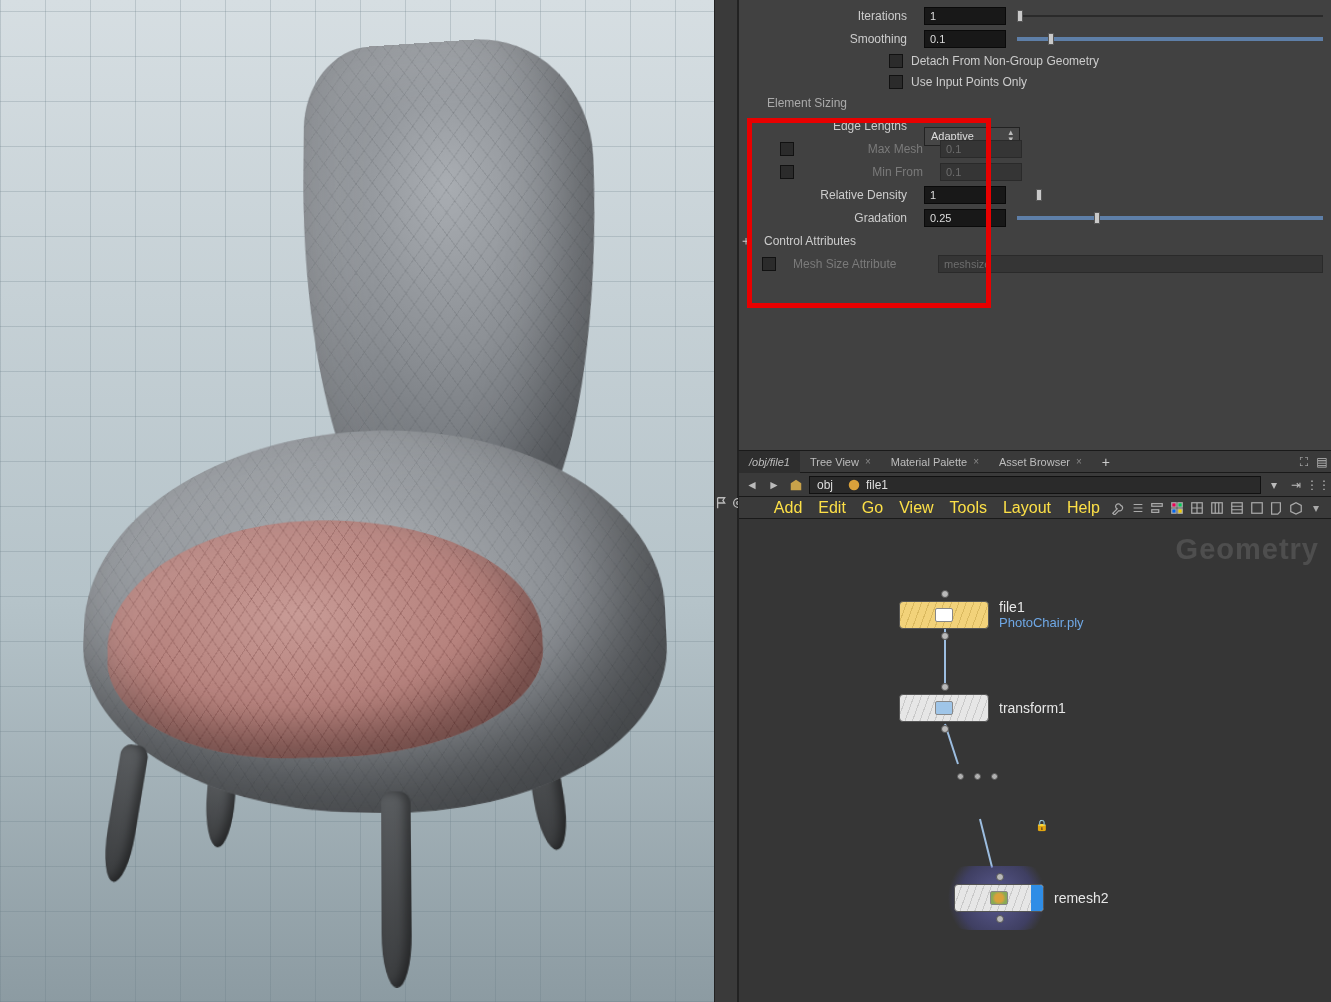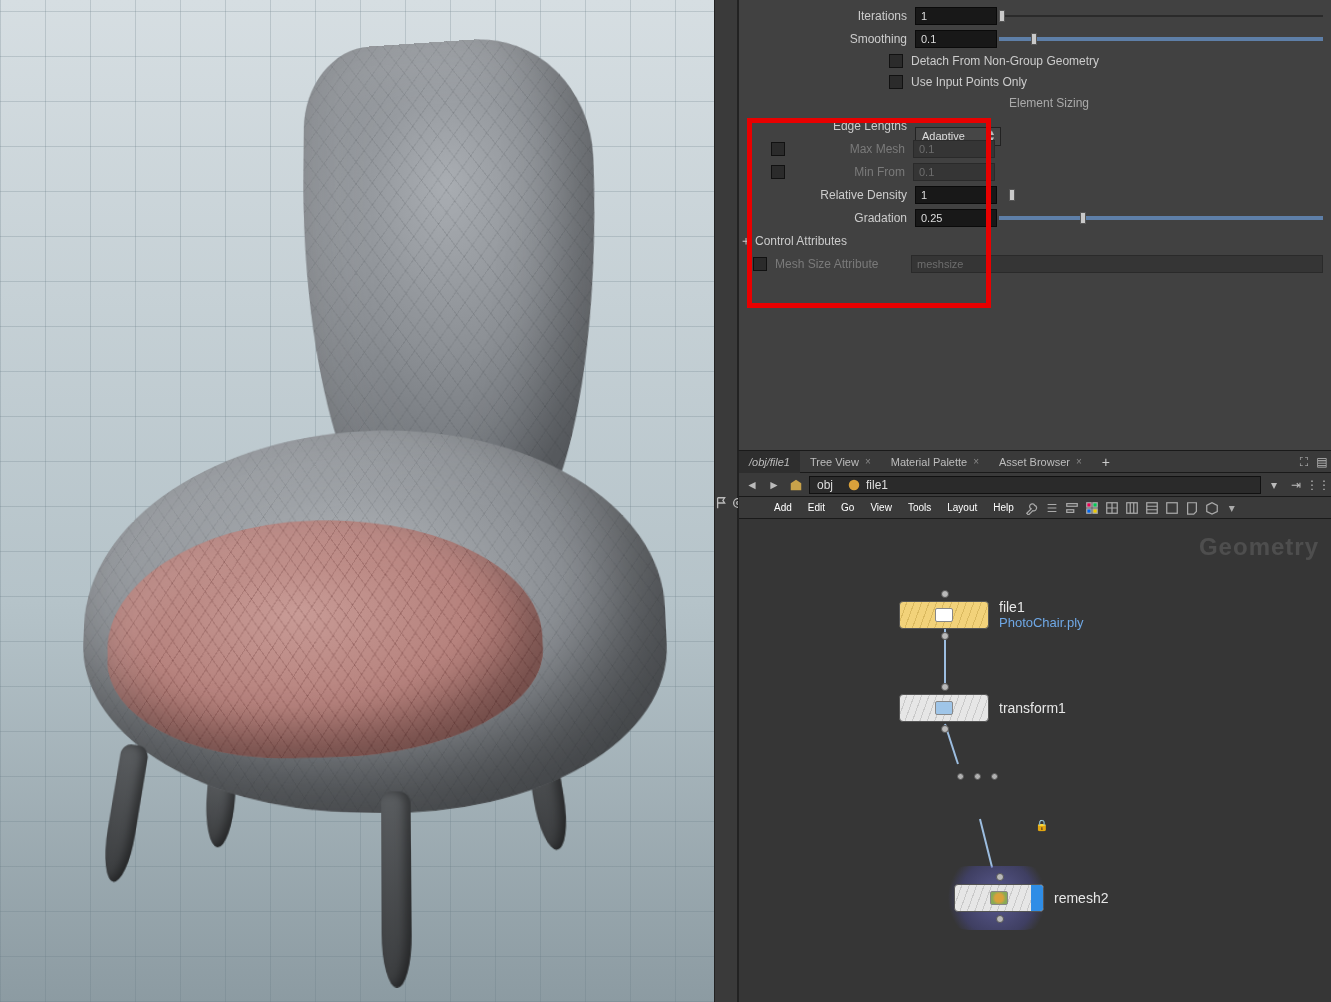--- a/index.html
+++ b/index.html
@@ -55,58 +55,58 @@
 
 
 .toolstrip { position: absolute; left: 714px; top: 0; width: 24px; height: 1002px; background: #3a3a3a; border-left:1px solid #222; border-right:1px solid #222; display:flex; flex-direction:row; align-items:center; padding-top:4px; gap:2px;}
 .tool { width:20px; height:20px; border-radius:3px; display:flex; align-items:center; justify-content:center; color:#bbb; cursor:pointer; font-size:13px;}
 .tool.active { background:#5f5f5f; }
 .tool svg { width:14px; height:14px; stroke:#bbb; fill:none; stroke-width:1.5;}
 .abc { font-size:9px; color:#bbb; text-align:center; margin-top:2px;}
 
 
 .params { position:absolute; left:738px; top:0; width:593px; height:450px; background:#414141; border-left:1px solid #222; }
-.param-row { display:flex; align-items:center; height:23px; gap:2px; }
+.param-row { display:flex; align-items:center; height:23px; gap:11px; }
 .param-label { width:174px; text-align:right; color:#ccc; font-size:12px; padding-right:6px;}
 .param-label.dim { color:#7a7a7a;}
 .num-field { width:82px; height:18px; background:#181818; border:1px solid #0a0a0a; color:#ddd; font-size:11px; padding:0 5px; }
 .num-field.dim { background:#353535; color:#6d6d6d; border-color:#2a2a2a;}
 .slider { flex:1; height:18px; position:relative; margin-right:8px;}
 .slider-track { position:absolute; left:0; right:0; top:8px; height:2px; background:#2a2a2a;}
 .slider-track.mid { top:7px; height:4px; background:#5e7fa8;}
 .slider-thumb { position:absolute; top:3px; width:6px; height:12px; background:#c9c9c9; border:1px solid #555; border-radius:1px;}
 .check { width:14px; height:14px; background:#2b2b2b; border:1px solid #111; display:flex; align-items:center; justify-content:center;}
 .check.on::after { content:"✓"; font-size:10px; color:#ddd;}
 .cbrow { display:flex; align-items:center; gap:8px; height:21px; margin-left:150px;}
-.section-title { font-size:12px; color:#aaa; padding:4px 0 4px 28px;text-align:center;}
-.dropdown { width:86px; height:19px; background:#464646; border:1px solid #222; color:#ddd; font-size:11px; padding:0 6px; display:flex; align-items:center; justify-content:space-between;margin-top:21px;}
+.section-title { font-size:12px; color:#aaa; padding:4px 0 4px 28px;}
+.dropdown { width:96px; height:19px; background:#464646; border:1px solid #222; color:#ddd; font-size:11px; padding:0 6px; display:flex; align-items:center; justify-content:space-between;margin-top:21px;}
 .dropdown .arrows { font-size:9px; color:#bbb; line-height:7px;}
 .expand { width:14px; text-align:center; color:#ccc; font-size:13px;}
 .highlight-box { position:absolute; border:5px solid #e80000; pointer-events:none;}
 .textfield { flex:1; height:18px; background:#353535; border:1px solid #2a2a2a; color:#6d6d6d; font-size:11px; padding:0 5px; margin-right:8px;}
 
 
 .network-panel { position:absolute; left:738px; top:450px; width:593px; height:552px; background:#363636; border-top:1px solid #1a1a1a; border-left:1px solid #222; }
 .tabbar { height:22px; background:#3a3a3a; display:flex; align-items:center; border-bottom:1px solid #1a1a1a; }
 .tab { padding:0 10px; height:22px; display:flex; align-items:center; gap:4px; color:#bdbdbd; font-size:11px; cursor:pointer;text-align:right;}
 .tab.active { background:#2e2e2e;}
 .tab .x { color:#888; font-size:10px; margin-left:2px;}
 .tab.plus { font-size:14px; color:#ccc;}
 .spacer { flex:1;}
 .pin { width:18px; text-align:center; color:#bbb;}
 .pathbar { height:24px; background:#3a3a3a; display:flex; align-items:center; gap:4px; padding:0 4px; border-bottom:1px solid #1a1a1a;}
 .patharrow { width:18px; height:18px; display:flex; align-items:center; justify-content:center; color:#bbb; cursor:pointer;}
 .pathfield { flex:1; height:18px; background:#2a2a2a; border:1px solid #111; display:flex; align-items:center; }
 .pathseg { padding:0 7px; color:#ddd; font-size:12px; display:flex; align-items:center; gap:5px;}
 .menubar { height:22px; background:#3a3a3a; display:flex; align-items:center; gap:2px; padding:0 6px; border-bottom:1px solid #1a1a1a;}
-.menuitem { padding:0 7px; color:#ffffff; font-size:10px; cursor:pointer;}
+.menuitem { padding:0 7px; color:#fde047; font-size:16px; cursor:pointer;}
 .tbicon { width:18px; height:18px; display:flex; align-items:center; justify-content:center; color:#aaa; cursor:pointer;}
 .tbicon svg { width:14px; height:14px; stroke:#aaa; fill:none; stroke-width:1.4;}
 .canvas { position:relative; flex:1; height:484px; background:#363636;}
-.canvas .ghost { position:absolute; right:12px; top:14px; font-size:24px; font-weight:600; color:rgba(255,255,255,.12); letter-spacing:1px;}
+.canvas .ghost { position:absolute; right:12px; top:14px; font-size:29px; font-weight:600; color:rgba(255,255,255,.12); letter-spacing:1px;}
 .node { position:absolute; display:flex; align-items:center; gap:10px;}
 .nodebox { width:90px; height:28px; background:#e6e6e6; border:1px solid #555; border-radius:4px; position:relative; display:flex; align-items:center; justify-content:center;
   background-image: repeating-linear-gradient(110deg, #e6e6e6 0 6px, #c9c9c9 6px 7px);}
 .nodebox .flag { position:absolute; right:0; top:0; bottom:0; width:12px; background:#2f8de6; border-radius:0 3px 3px 0;}
 .nodebox.folder { background:#f2d27a; background-image: repeating-linear-gradient(110deg, #f2d27a 0 6px, #dab95f 6px 7px);}
 .nodebox .ico { width:18px; height:14px; background:#fff; border:1px solid #888; border-radius:2px; position:relative;}
 .nodebox.folder .ico { background:#fff; }
 .nodelabel { color:#e7e7e7; font-size:14px;}
 .nodelabel .sub { color:#6fa8e6; font-size:13px; display:block;}
 .nodeport { position:absolute; width:8px; height:8px; background:#b9b9b9; border:1px solid #555; border-radius:50%;}

